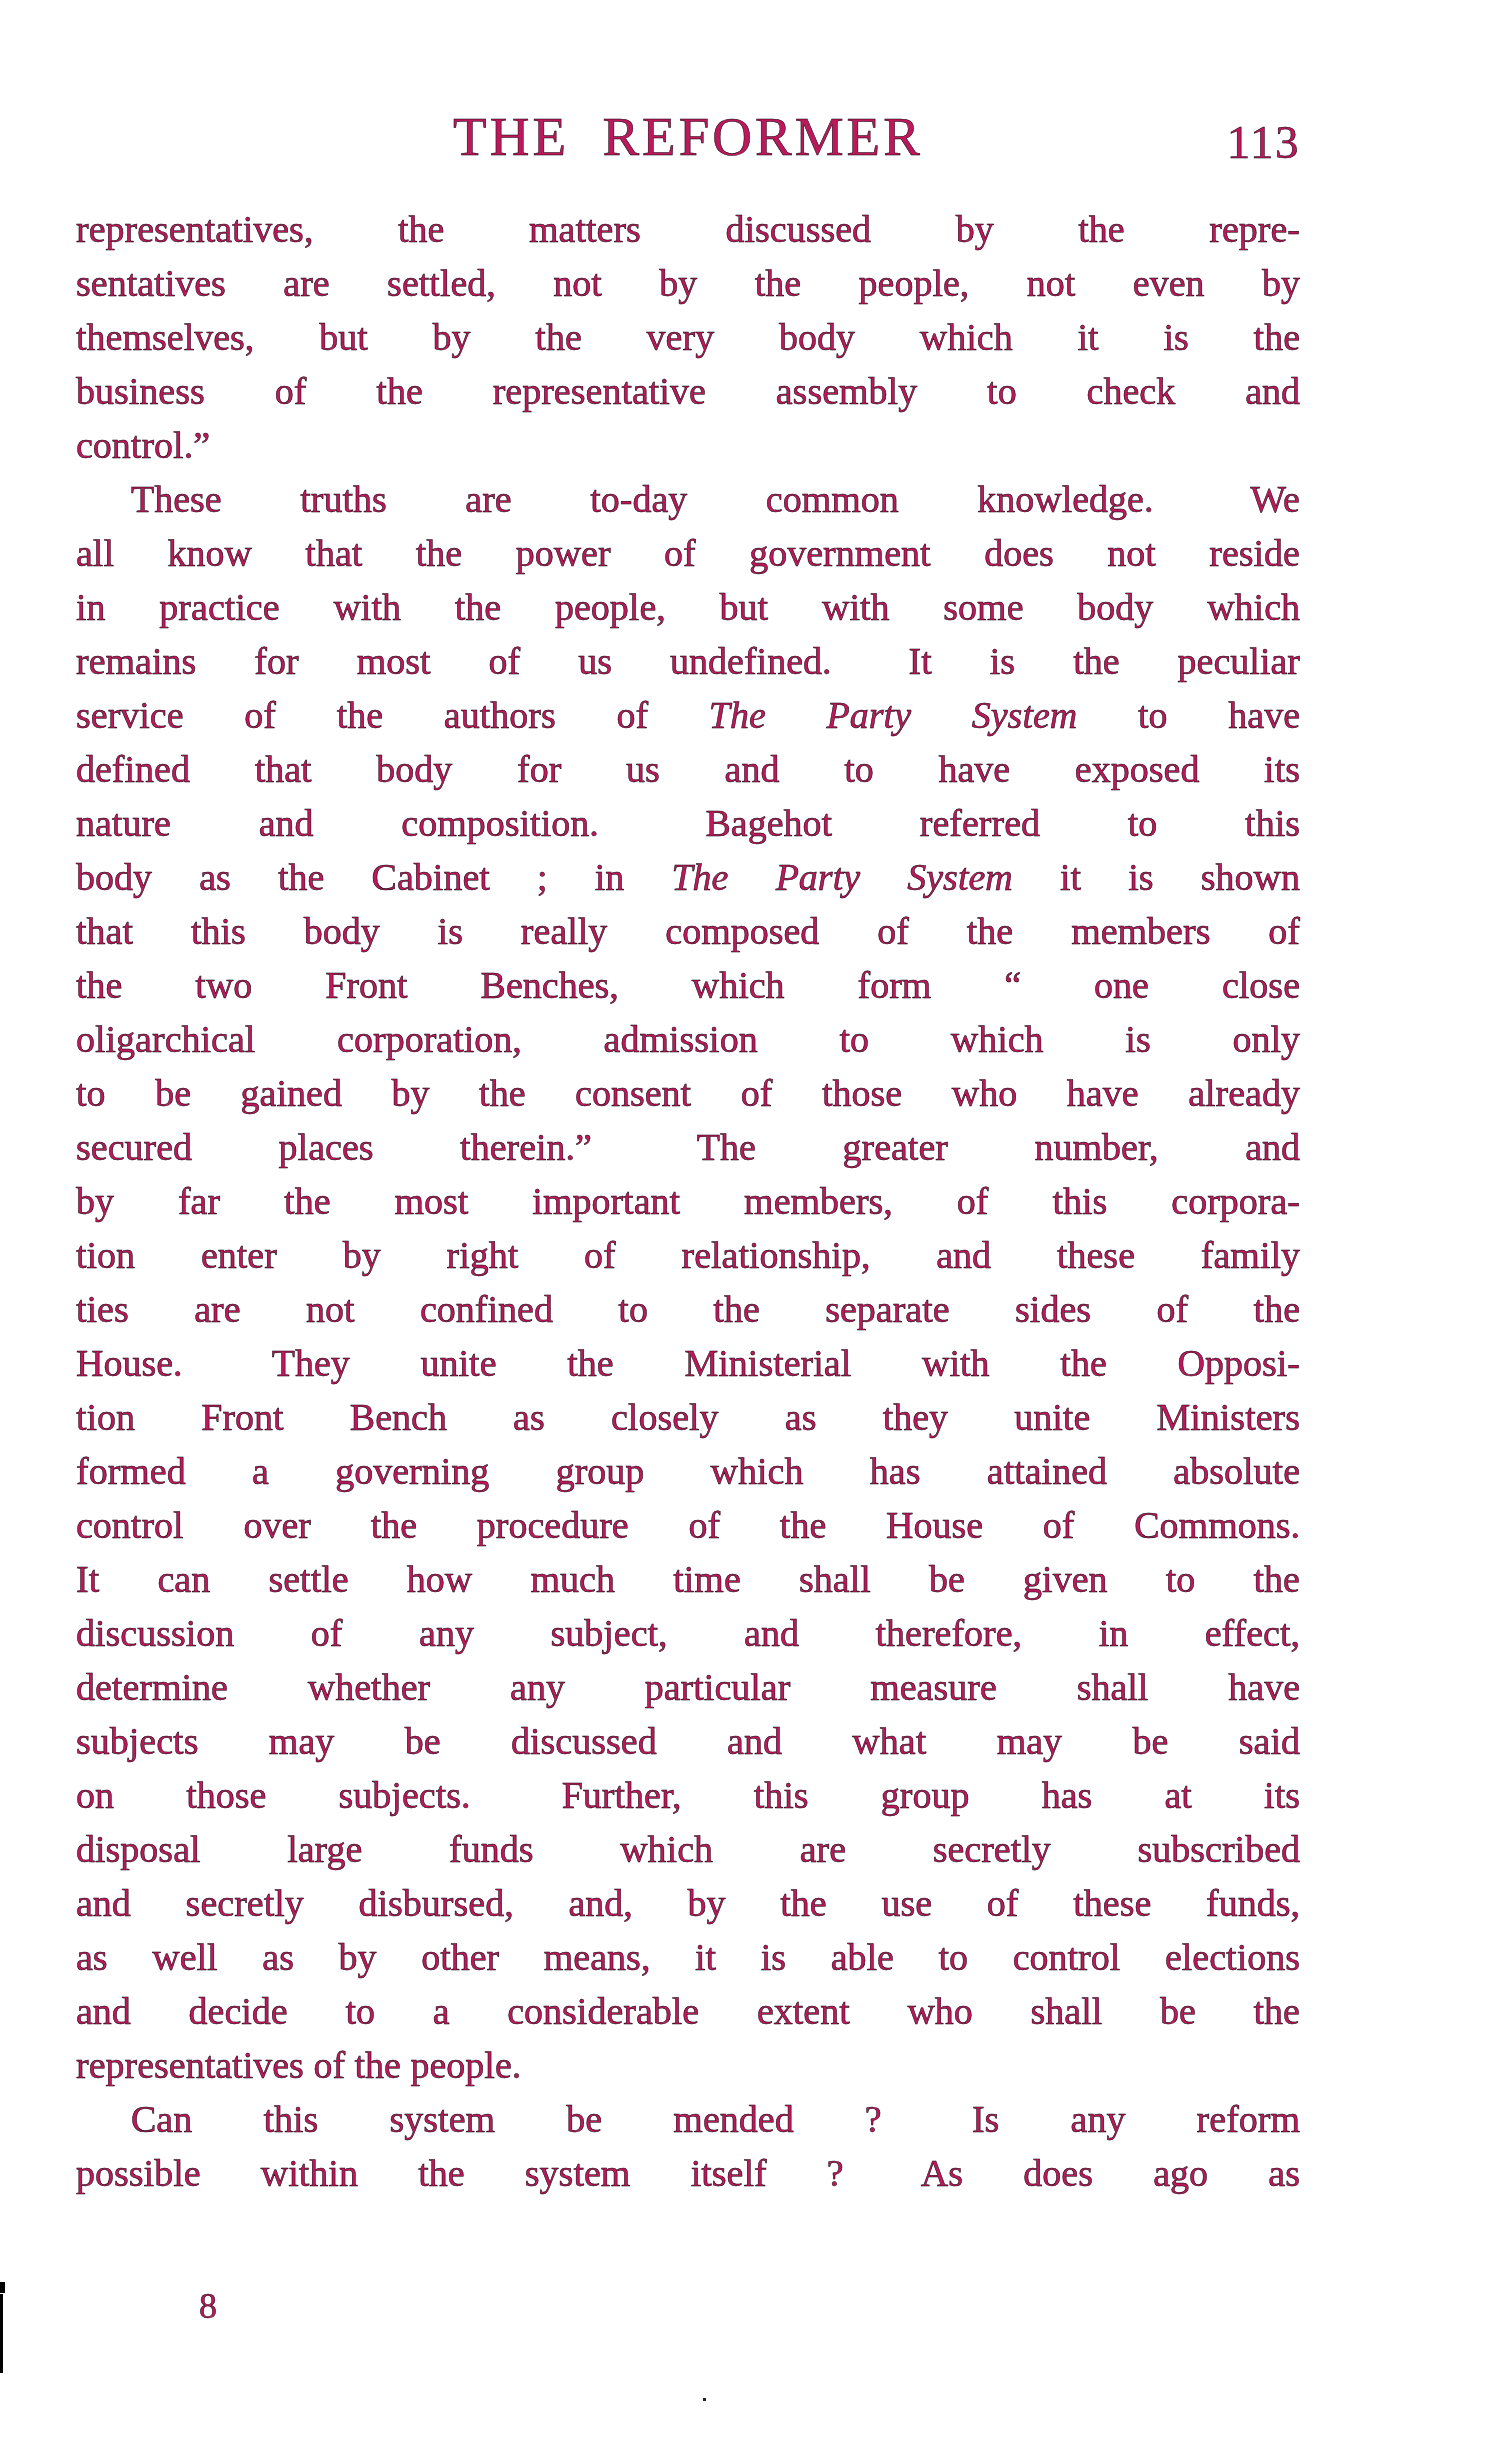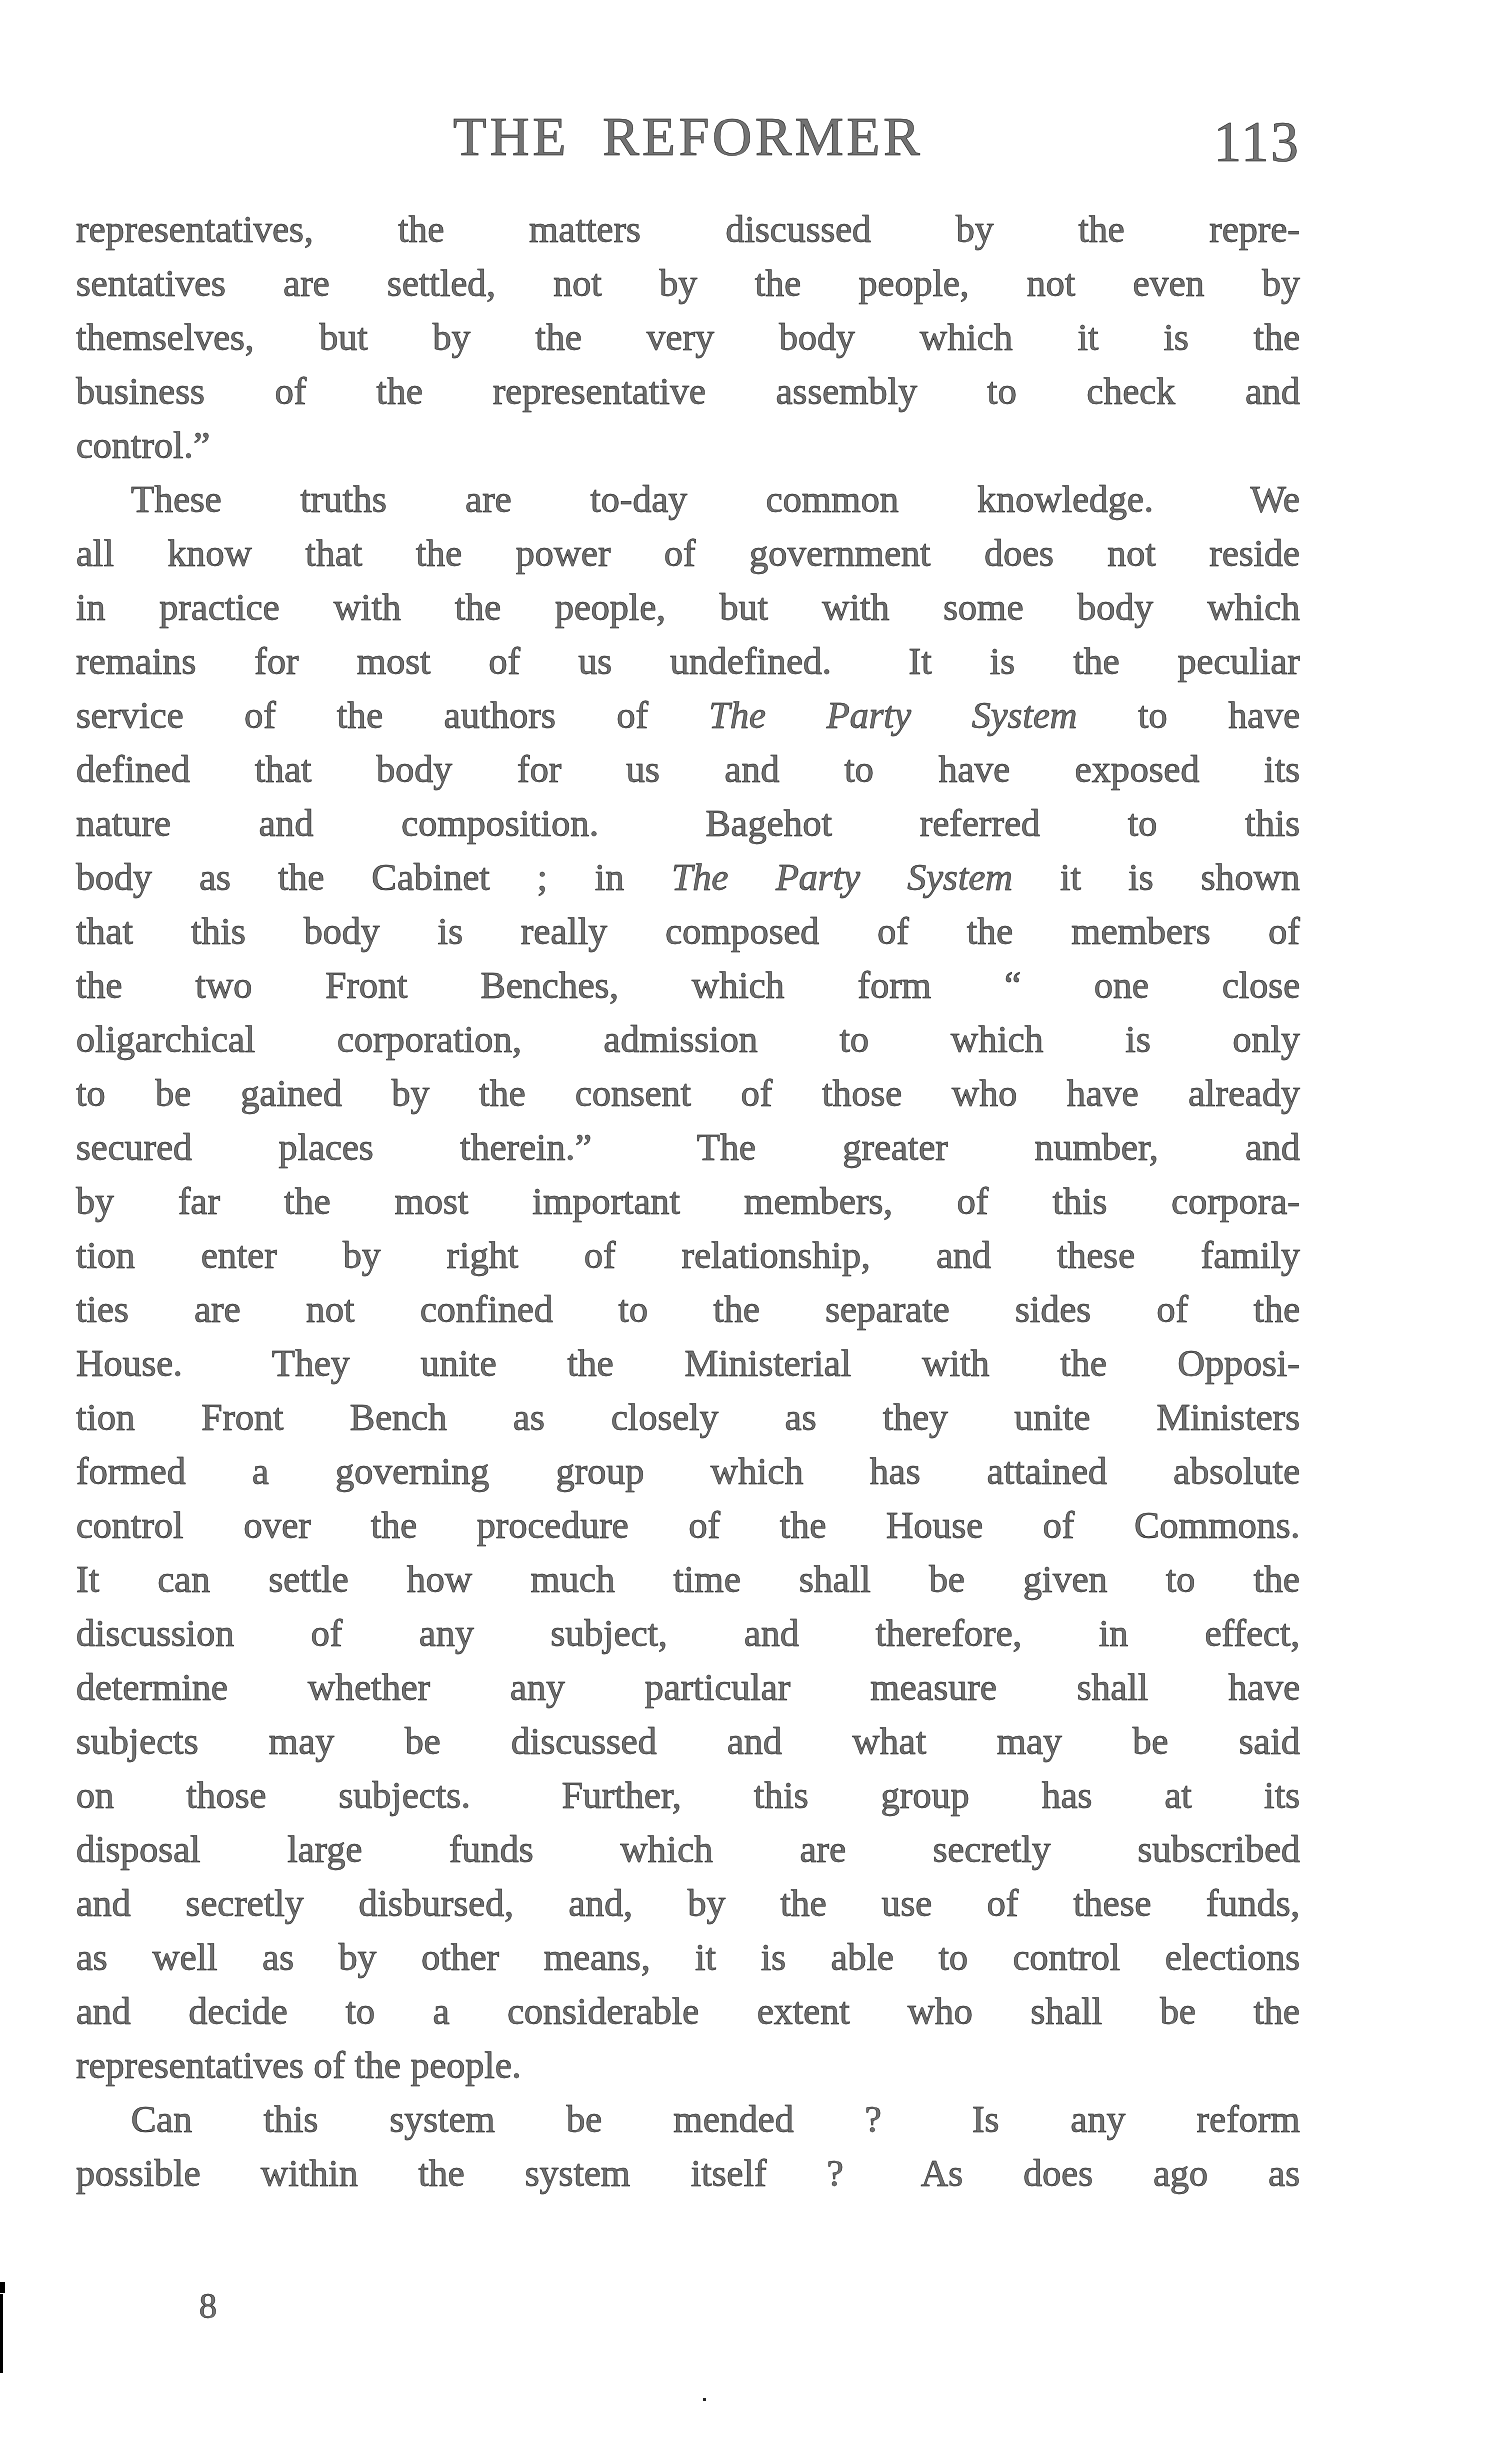--- a/index.html
+++ b/index.html
@@ -1,21 +1,21 @@
 <!DOCTYPE html>
 <html style="font-size:12px"><head>
 <meta charset="utf-8">
 <style>
   html, body { margin: 0; padding: 0; background: #ffffff; }
   .page {
     position: relative;
     width: 1509px;
     height: 2450px;
     background: #ffffff;
-    color: #737373;
+    color: #be185d;
     font-family: "Liberation Serif", "DejaVu Serif", serif;
     overflow: hidden;
   }
   .scan-text {
     -webkit-text-stroke: 0.5px #000;
   }
   .header {
     position: absolute;
     left: 76px;
     top: 106px;
@@ -28,21 +28,21 @@
     font-size: 55px;
     line-height: 61px;
     letter-spacing: 3px;
     word-spacing: 16.7px;
     white-space: nowrap;
   }
   .page-number {
     position: absolute;
     right: 0;
     top: 0;
-    font-size: 56px;
+    font-size: 47px;
     line-height: 61px;
     transform: translateY(6px);
     letter-spacing: 1.5px;
   }
   .body-text {
     position: absolute;
     left: 76px;
     top: 202px;
     width: 1224px;
   }

